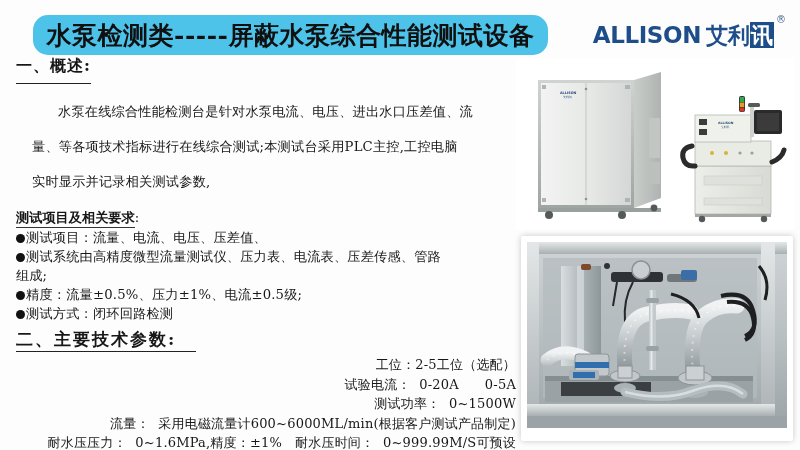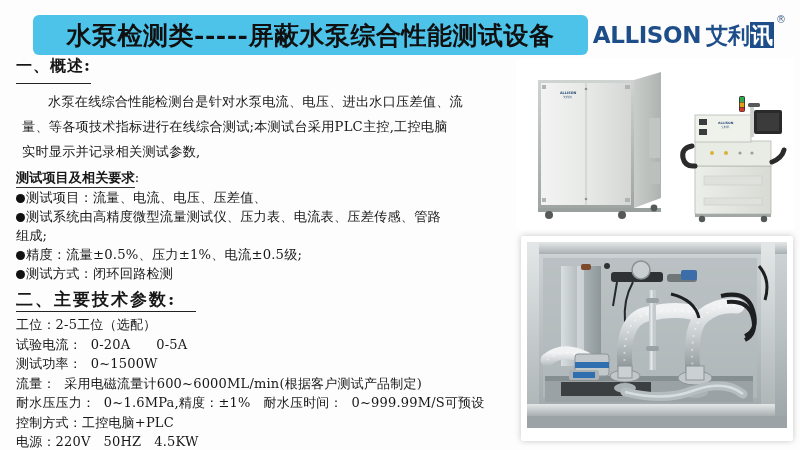--- a/index.html
+++ b/index.html
@@ -19,24 +19,24 @@
     position: absolute;
     inset: 0;
     background: #fdfdfd;
   }
 
   
   .title-banner {
     position: absolute;
     left: 33px;
     top: 15px;
-    width: 555px;
+    width: 515px;
     height: 40px;
     background: #4ec3ea;
-    border-radius: 6px;
+    border-radius: 15px;
     display: flex;
     align-items: center;
     justify-content: center;
   }
   .title-text {
     font-family: "DejaVu Serif", "Liberation Serif", serif;
     font-size: 25px;
     font-weight: 700;
     letter-spacing: 0.5px;
     color: #101010;
@@ -96,21 +96,21 @@
     letter-spacing: 1px;
     border-bottom: 1.6px solid #222;
     display: inline-block;
     padding-bottom: 7px;
     margin: 0 0 2px 0;
     line-height: 1.25;
   }
   .para {
     font-size: 13.2px;
     line-height: 1.45;
-    margin: 6px;
+    margin: 16px;
     letter-spacing: 0.2px;
   }
   .para.indent { text-indent: 26px; }
   .sub-head {
     font-size: 13.2px;
     font-weight: 600;
     border-bottom: 1.3px solid #333;
     display: inline-block;
     line-height: 1.35;
     margin-top: 1px;
@@ -131,20 +131,21 @@
   }
   .cont-line {
     font-size: 13.2px;
     line-height: 1.44;
   }
   .spec-line {
     font-size: 13px;
     line-height: 1.5;
     letter-spacing: 0.2px;
     white-space: pre;
+    text-align: right;
   }
   .sec2-wrap { margin-top: 5px; }
   .sec2-head {
     font-size: 17px;
     font-weight: 700;
     letter-spacing: 2px;
     border-bottom: 1.6px solid #222;
     display: inline-block;
     padding: 0 20px 1px 0;
     margin-bottom: 3px;

